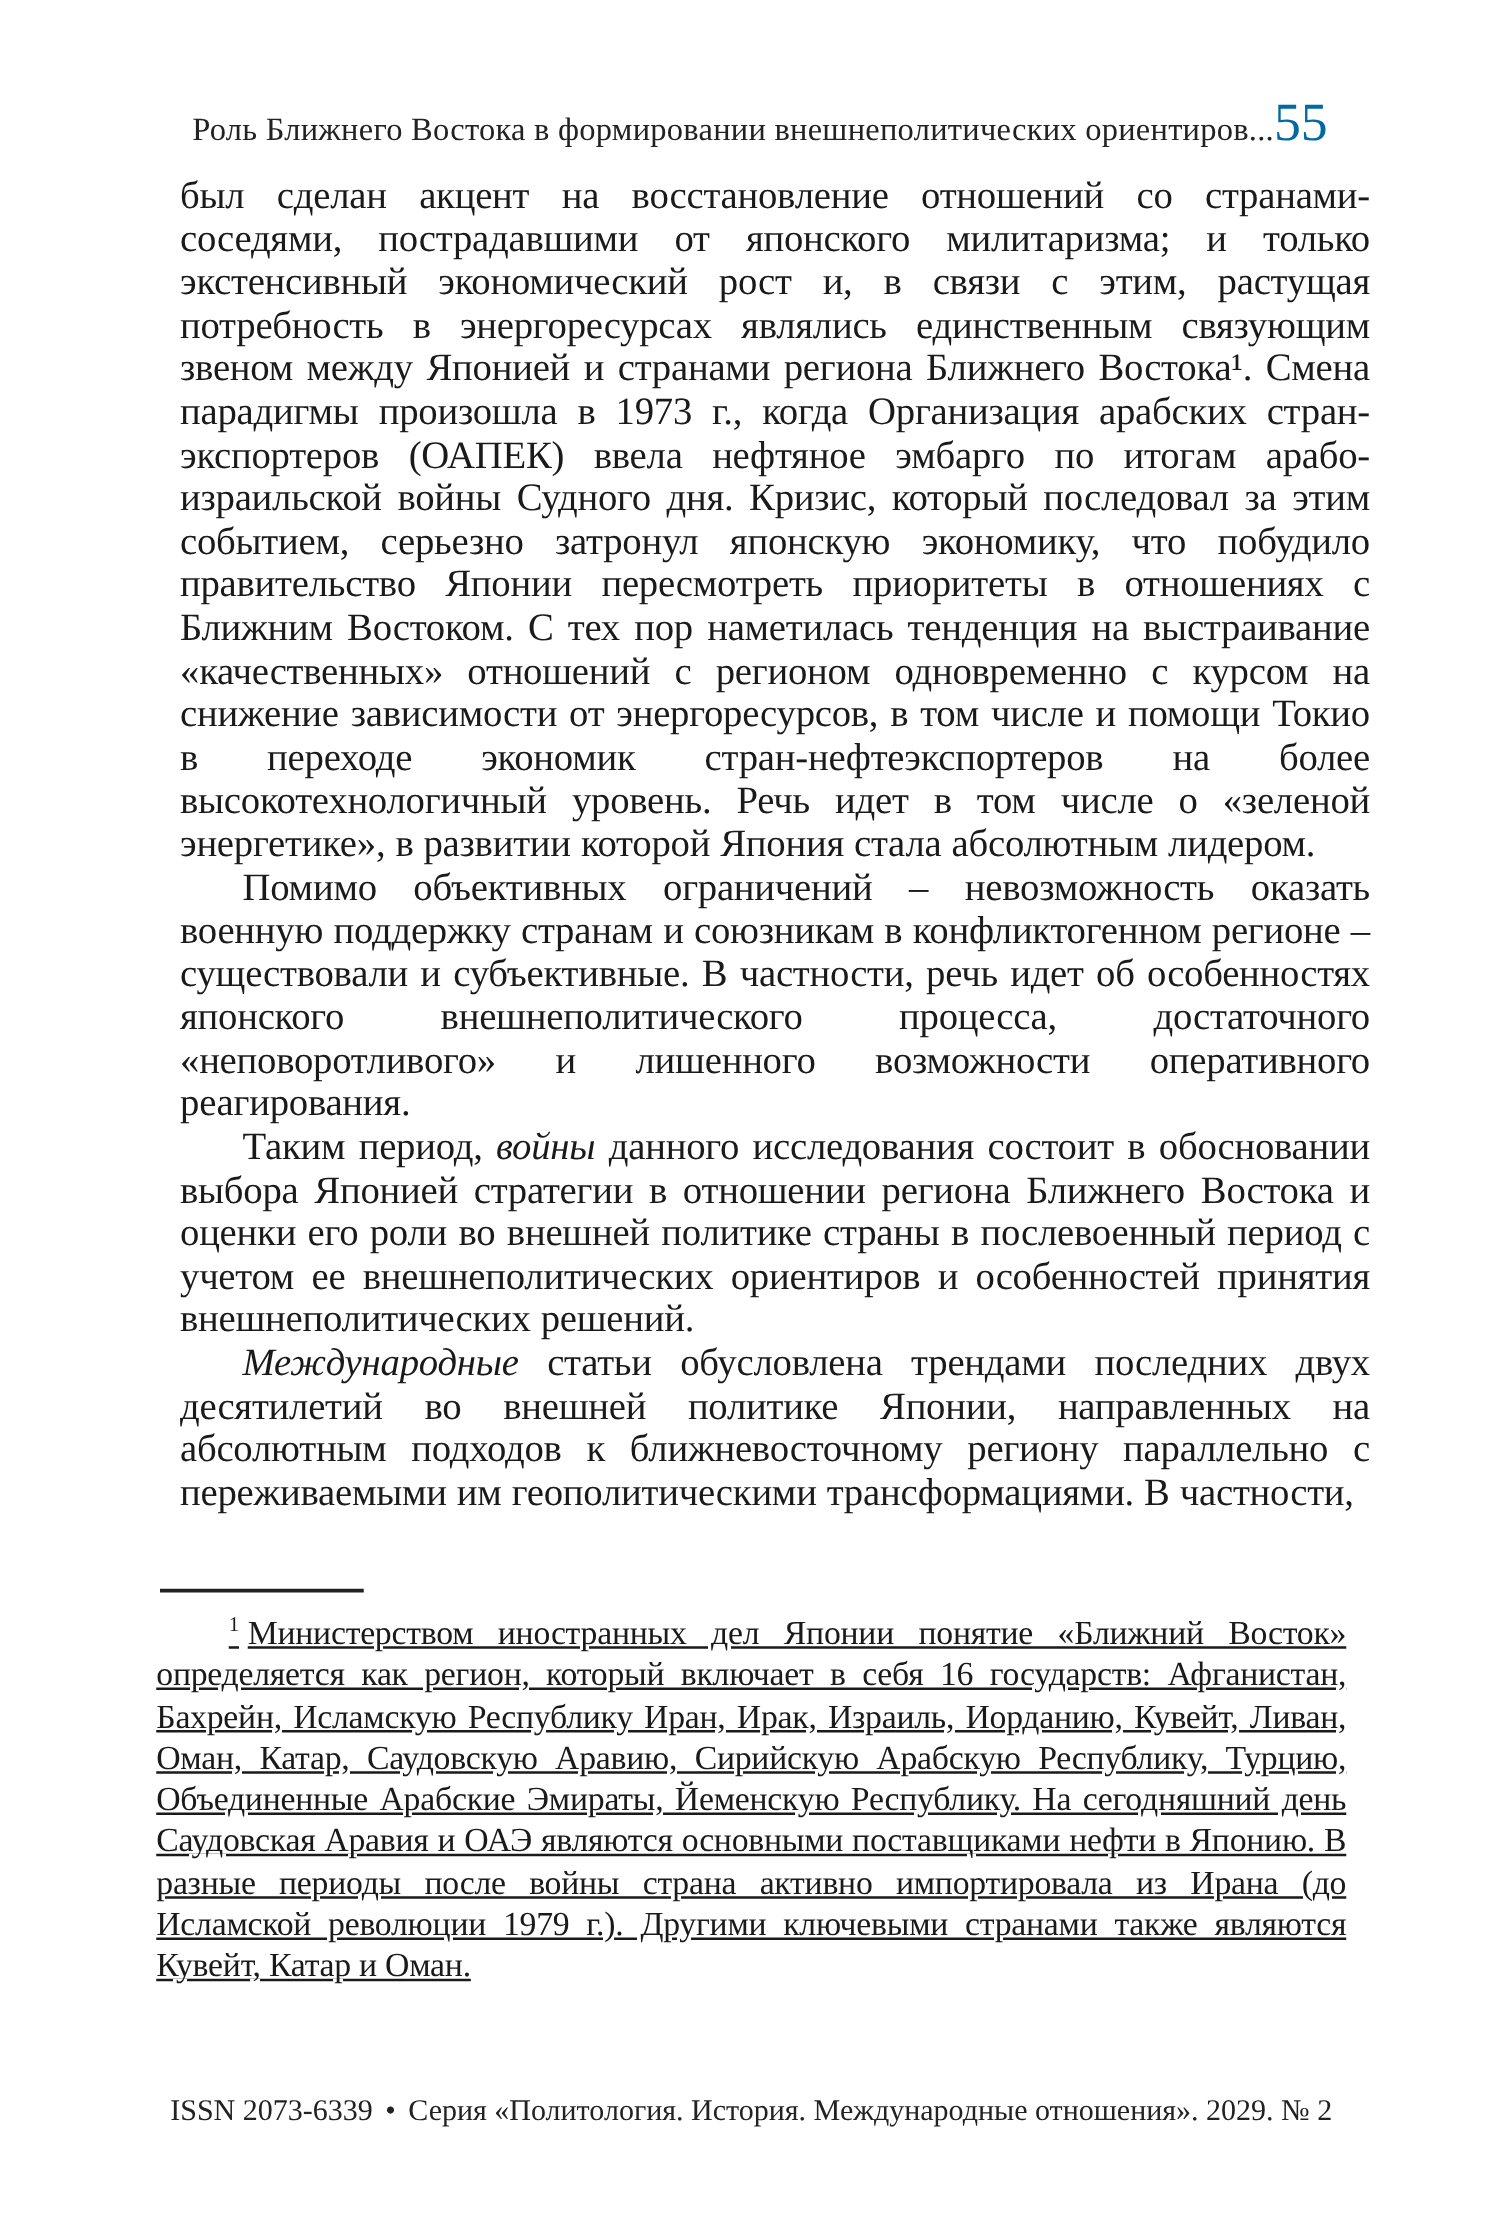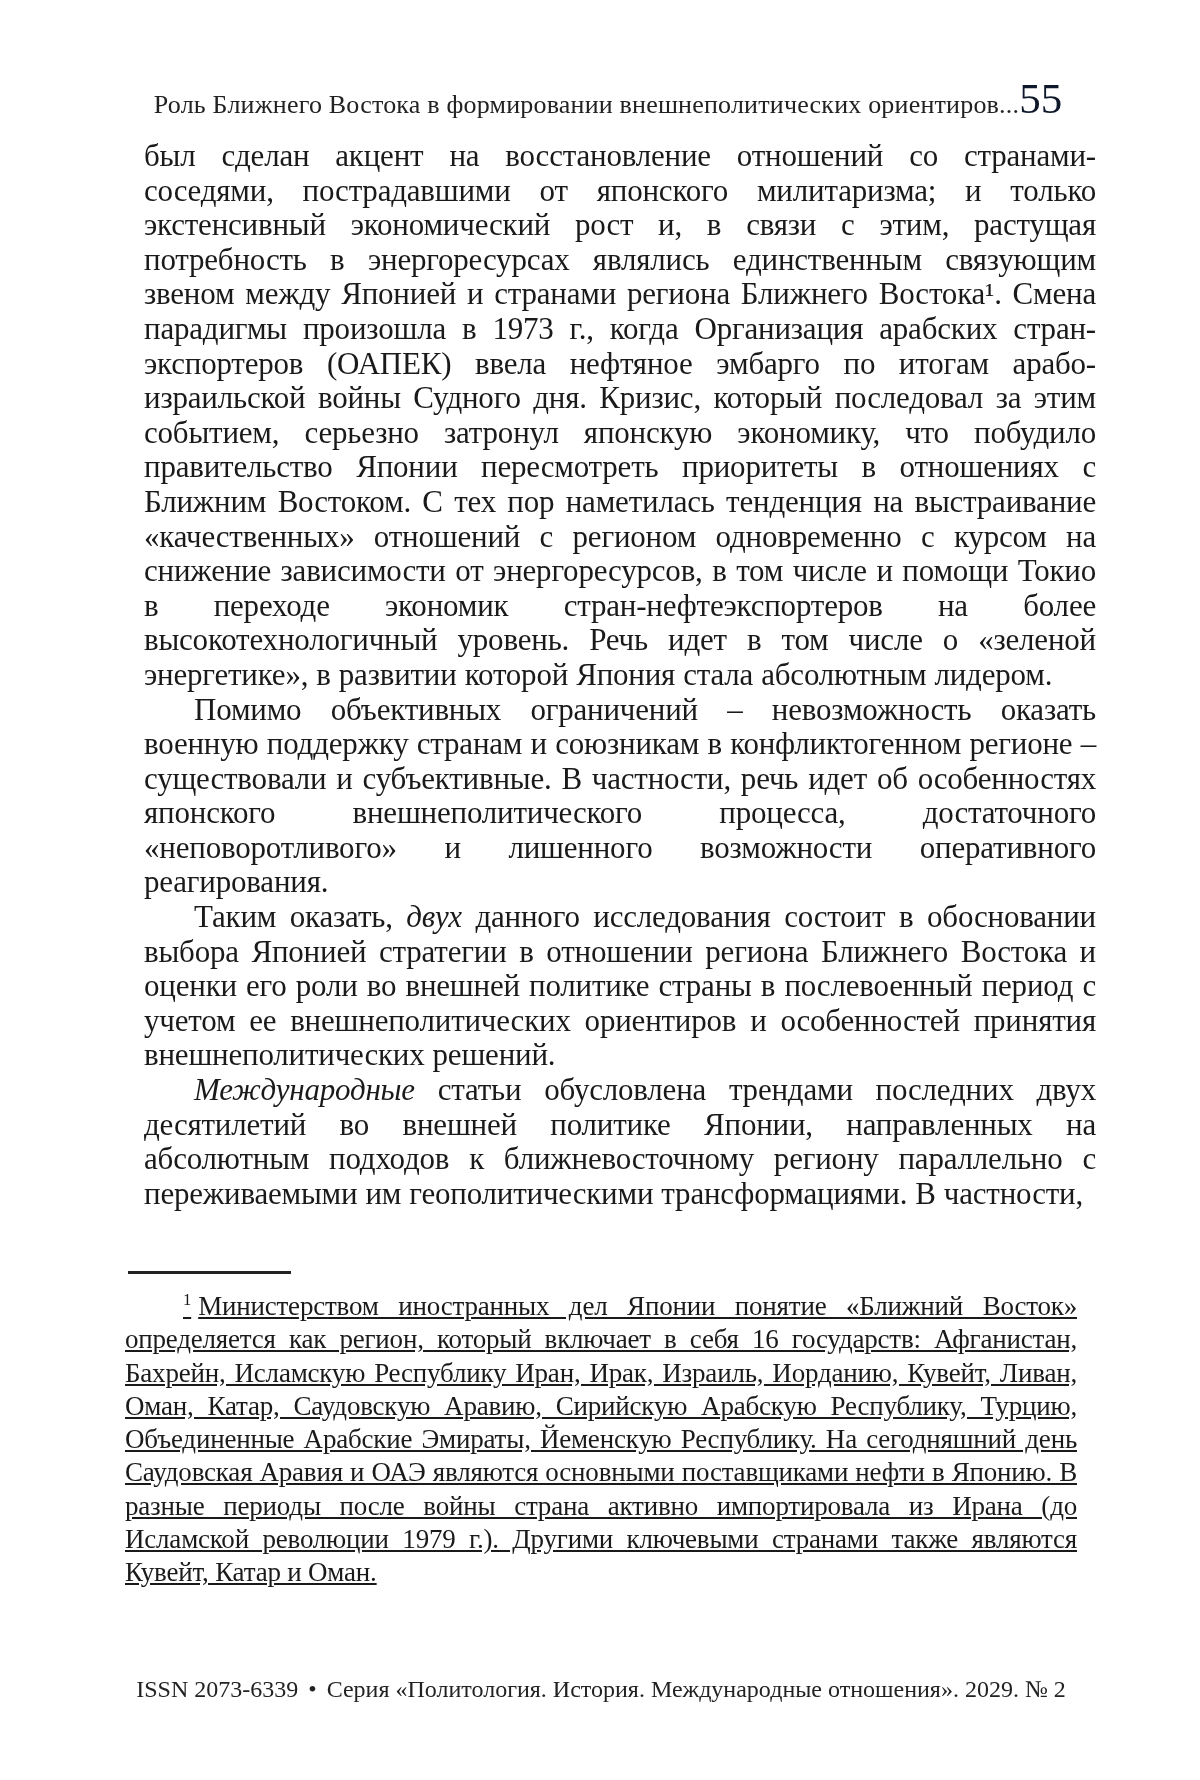--- a/index.html
+++ b/index.html
@@ -22,21 +22,21 @@
     display: flex; justify-content: center; align-items: baseline;
   }
   .running-title {
     font-size: 26px;
     letter-spacing: 0.2px;
     color: #222222;
     padding-left: 14px;
   }
   .page-number {
     font-size: 43px;
-    color: #0f172a;
+    color: #0369a1;
   }
   
   .article-text {
     position: absolute;
     left: 125px; top: 139px; width: 952px; margin-left: 19px;
   }
   .body-par {
     font-size: 31px;
     line-height: 34.6px;
     text-align: justify;
@@ -87,21 +87,21 @@
 
   <div class="running-header">
     <div class="running-title">Роль Ближнего Востока в формировании внешнеполитических ориентиров...</div>
     <div class="page-number">55</div>
   </div>
 
   <main class="article-text">
 
   <p class="body-par"><span>был сделан акцент на восстановление отношений со странами-соседями, пострадавшими от японского милитаризма; и только экстенсивный экономический рост и, в связи с этим, растущая потребность в энергоресурсах являлись единственным связующим звеном между Японией и странами региона Ближнего Востока¹. Смена парадигмы произошла в 1973 г., когда Организация арабских стран-экспортеров (ОАПЕК) ввела нефтяное эмбарго по итогам арабо-израильской войны Судного дня. Кризис, который последовал за этим событием, серьезно затронул японскую экономику, что побудило правительство Японии пересмотреть приоритеты в отношениях с Ближним Востоком. С тех пор наметилась тенденция на выстраивание «качественных» отношений с регионом одновременно с курсом на снижение зависимости от энергоресурсов, в том числе и помощи Токио в переходе экономик стран-нефтеэкспортеров на более высокотехнологичный уровень. Речь идет в том числе о «зеленой энергетике», в развитии которой Япония стала абсолютным лидером.</span></p>
       <p class="body-par indent"><span>Помимо объективных ограничений – невозможность оказать военную поддержку странам и союзникам в конфликтогенном регионе – существовали и субъективные. В частности, речь идет об особенностях японского внешнеполитического процесса, достаточного «неповоротливого» и лишенного возможности оперативного реагирования.</span></p>
-      <p class="body-par indent"><span>Таким оказать, </span><span class="it">двух</span><span> данного исследования состоит в обосновании выбора Японией стратегии в отношении региона Ближнего Востока и оценки его роли во внешней политике страны в послевоенный период с учетом ее внешнеполитических ориентиров и особенностей принятия внешнеполитических решений.</span></p>
+      <p class="body-par indent"><span>Таким период, </span><span class="it">войны</span><span> данного исследования состоит в обосновании выбора Японией стратегии в отношении региона Ближнего Востока и оценки его роли во внешней политике страны в послевоенный период с учетом ее внешнеполитических ориентиров и особенностей принятия внешнеполитических решений.</span></p>
       <p class="body-par indent"><span class="it">Международные</span><span> статьи обусловлена трендами последних двух десятилетий во внешней политике Японии, направленных на абсолютным подходов к ближневосточному региону параллельно с переживаемыми им геополитическими трансформациями. В частности,</span></p>
     </main>
 
   <div class="footnote-separator"></div>
 
   <section class="footnote">
     <p>
       <sup>1</sup><span>Министерством иностранных дел Японии понятие «Ближний Восток» определяется как регион, который включает в себя 16 государств: Афганистан, Бахрейн, Исламскую Республику Иран, Ирак, Израиль, Иорданию, Кувейт, Ливан, Оман, Катар, Саудовскую Аравию, Сирийскую Арабскую Республику, Турцию, Объединенные Арабские Эмираты, Йеменскую Республику. На сегодняшний день Саудовская Аравия и ОАЭ являются основными поставщиками нефти в Японию. В разные периоды после войны страна активно импортировала из Ирана (до Исламской революции 1979 г.). Другими ключевыми странами также являются Кувейт, Катар и Оман.</span>
     </p>
   </section>

